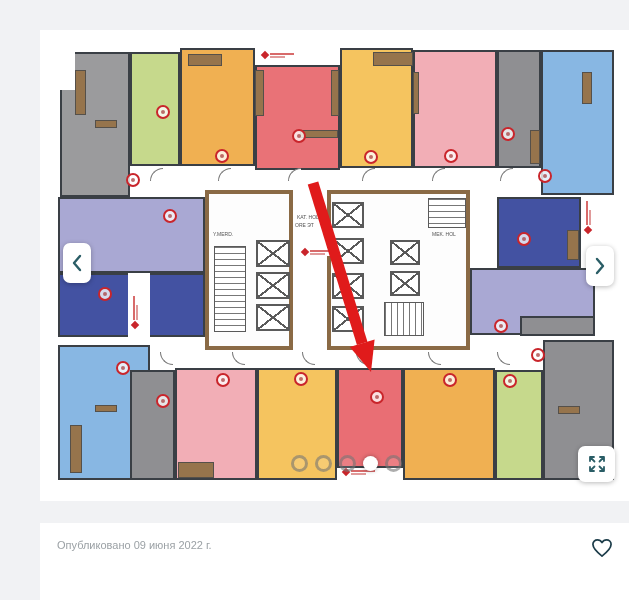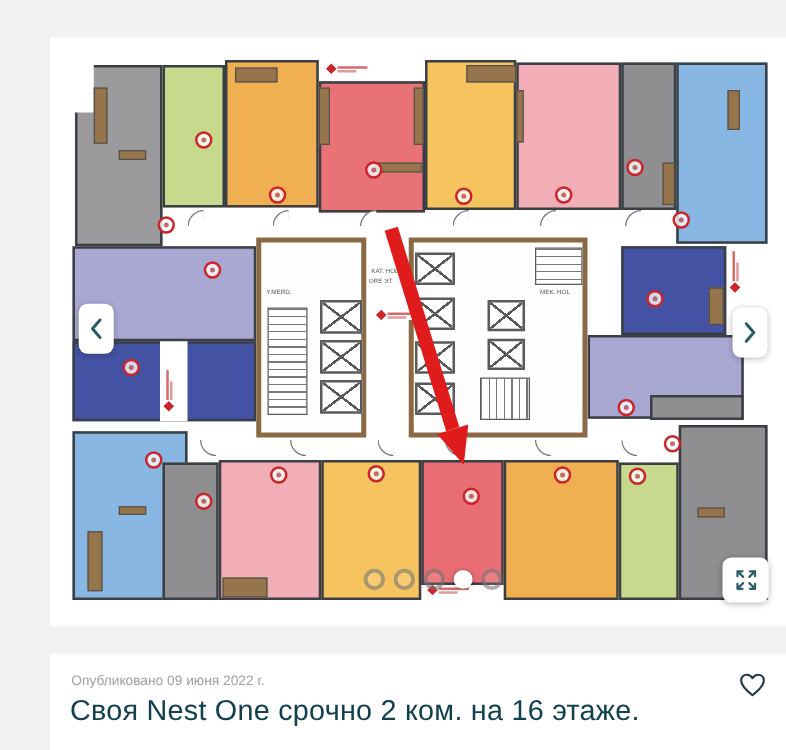--- a/index.html
+++ b/index.html
@@ -206,21 +206,20 @@
         <path d="M3 7 V3 H7 M3 3 L7.5 7.5"></path>
         <path d="M13 3 H17 V7 M17 3 L12.5 7.5"></path>
         <path d="M3 13 V17 H7 M3 17 L7.5 12.5"></path>
         <path d="M17 13 V17 H13 M17 17 L12.5 12.5"></path>
       </g>
     </svg>
   </button>
 
   <div id="content-card" class="card">
     <div id="published">Опубликовано 09 июня 2022 г.</div>
-    <h1 id="title" style="margin:0;font-weight:400;">Своя Nest One срочно 2 ком. на 16 этаже.</h1>
     <button id="heart-button">
       <svg width="22" height="20" viewBox="0 0 24 22">
         <path d="M12 20 C5 14.5 2 11 2 7 C2 4 4.3 2 7 2 C9 2 10.8 3 12 5 C13.2 3 15 2 17 2 C19.7 2 22 4 22 7 C22 11 19 14.5 12 20 Z" fill="none" stroke="#1d3d4a" stroke-width="1.9" stroke-linejoin="round"></path>
       </svg>
     </button>
   </div>
 
 </div>
 
 </body></html>

